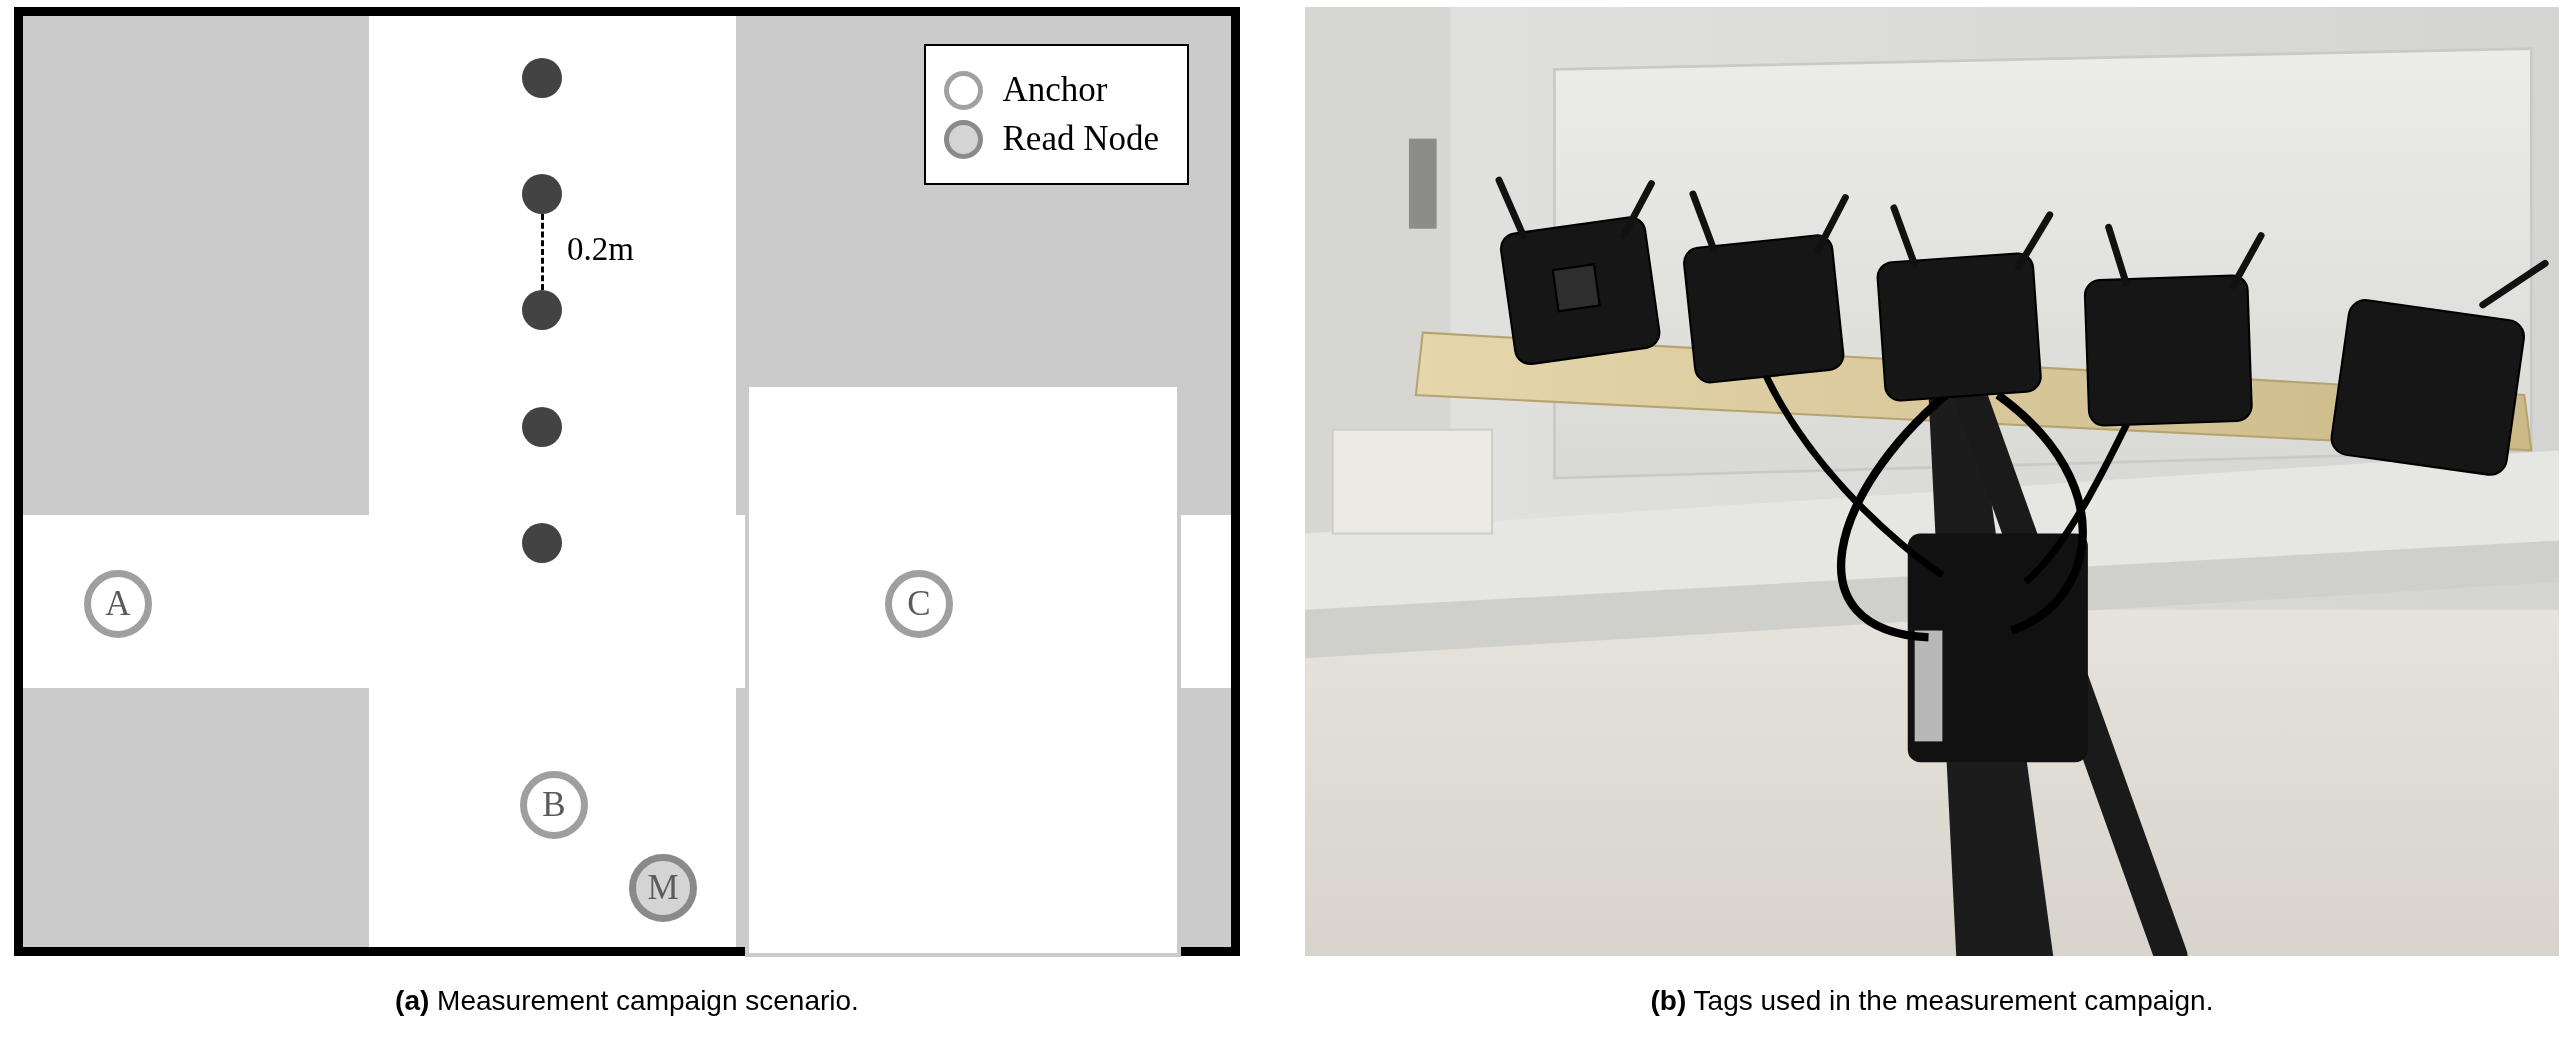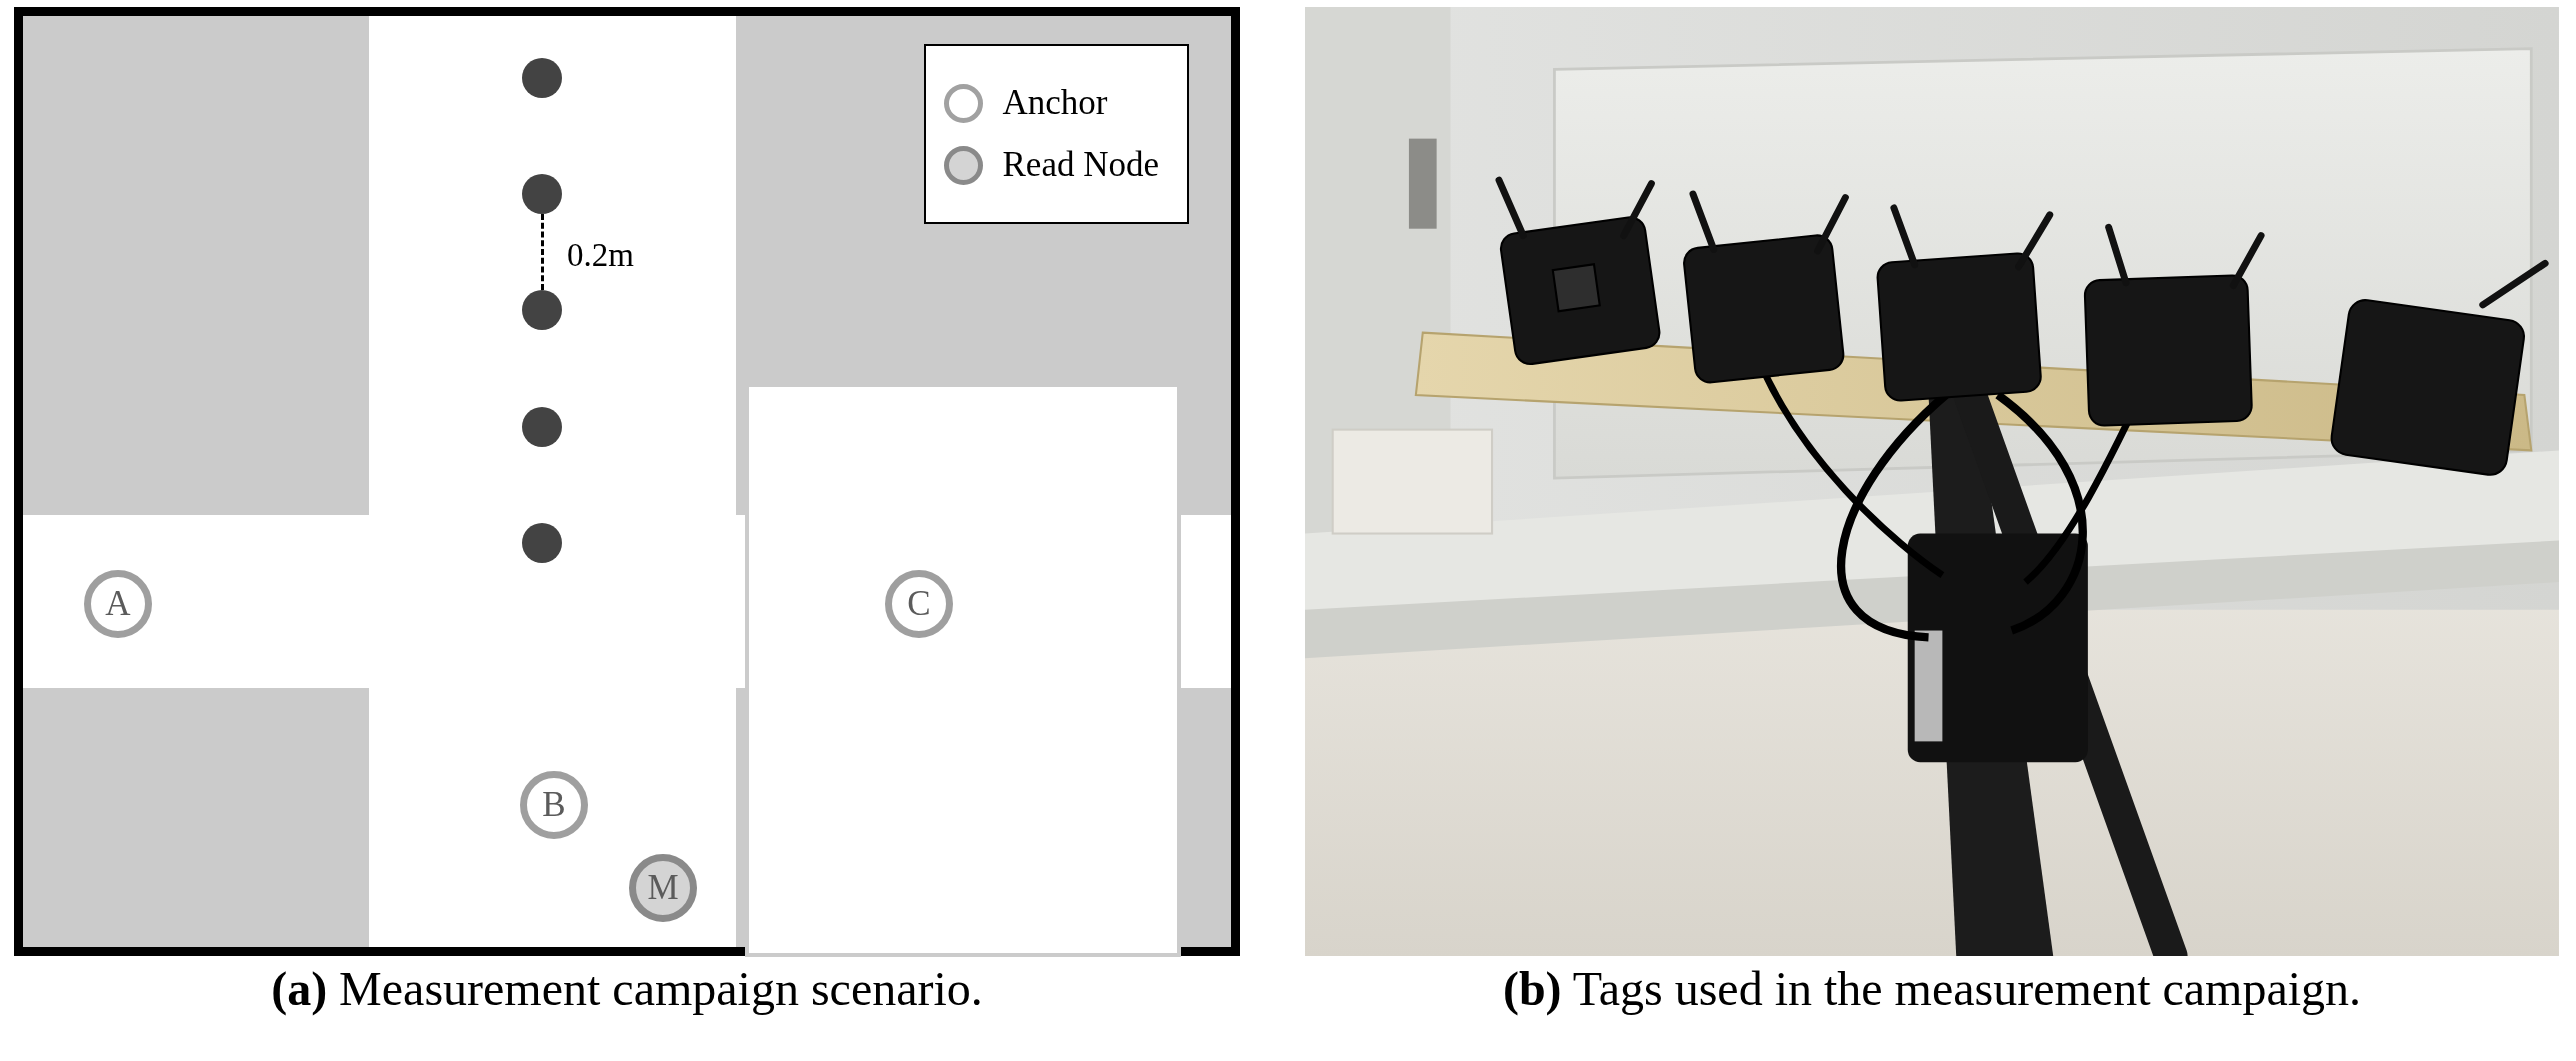--- a/index.html
+++ b/index.html
@@ -1,36 +1,36 @@
 <!DOCTYPE html>
 <html style="font-size:11px"><head>
 <meta charset="utf-8">
 <style>
   html,body{margin:0;padding:0;background:#fff;font-family:Georgia,'Times New Roman',serif}
   .page{width:2576px;height:1061px;position:relative;background:#fff}
   .row{display:flex;position:absolute;left:0;top:0;width:100%;gap:62px;align-items:flex-start;padding:7px 14px 0 14px;box-sizing:border-box}
   .panel{display:flex;flex-direction:column;align-items:center}
   .panel-a{width:1226px}
   .panel-b{width:1406px}
-  .cap{font-size:48px;margin-top:5px;font-family:Liberation Serif, serif}
+  .cap{font-size:28px;margin-top:29px;font-family:Liberation Sans, sans-serif}
   .cap .lbl{font-weight:bold}
   
   .diagramWrap{width:1226px;height:949px;position:relative}
   .diagram{position:absolute;inset:0;border:9.7px solid #000;box-sizing:border-box;background:#cbcbcb}
   .white{position:absolute;background:#fff}
   .innerBox{position:absolute;right:50px;top:367px;width:436px;height:574px;background:#fff;border:4.8px solid #cbcbcb;box-sizing:border-box}
   .node{position:absolute;width:68px;height:68px;border-radius:50%;box-sizing:border-box;z-index:5;display:flex;align-items:center;justify-content:center;font-family:Georgia,serif;font-size:35px;color:#5b5b5b}
   .anchor{background:#fff;border:7px solid #9f9f9f}
   .readnode{background:#d4d4d4;border:7px solid #8a8a8a}
   .point{width:40px;height:40px;border-radius:50%;background:#434343;position:absolute;z-index:5}
   .dash{position:absolute;border-left:3.5px dashed #000;z-index:4}
   .dimlabel{position:absolute;font-family:Georgia,serif;font-size:33px;color:#000;z-index:6}
   
   .legend{position:absolute;right:42px;top:28px;background:#fff;border:2.1px solid #000;box-sizing:border-box;padding:15.2px 28px 15.2px 18px;z-index:20}
-  .leg-row{display:flex;align-items:center;margin:22px 0}
+  .leg-row{display:flex;align-items:center;margin:9px 0}
   .leg-sw{width:39px;height:39px;border-radius:50%;box-sizing:border-box;margin-right:19.4px}
   .leg-anchor{background:#fff;border:5.5px solid #a1a1a1}
   .leg-read{background:#d4d4d4;border:5.5px solid #8a8a8a}
   .leg-point{background:#434343}
   .leg-txt{font-family:Georgia,serif;font-size:35px;color:#000}
   
   .photo{width:1254px;height:949px;position:relative;overflow:hidden}
   .photo svg{position:absolute;inset:0;display:block}
 </style>
 </head>
@@ -48,21 +48,21 @@
 
           <div class="innerBox"></div>
 
           <div class="point" style="left:499px;top:42px"></div>
           <div class="point" style="left:499px;top:158px"></div>
           <div class="point" style="left:499px;top:274px"></div>
           <div class="point" style="left:499px;top:391px"></div>
           <div class="point" style="left:499px;top:507px"></div>
 
           <div class="dash" style="left:518px;top:198px;height:76px"></div>
-          <div class="dimlabel" style="left:544px;top:221px">0.2m</div>
+          <div class="dimlabel" style="left:544px;top:215px">0.2m</div>
 
           <div class="node anchor" style="left:61px;top:554px">
               <span>A</span>
             </div>
           <div class="node anchor" style="left:497px;top:755px">
               <span>B</span>
             </div>
           <div class="node anchor" style="left:862px;top:554px">
               <span>C</span>
             </div>

